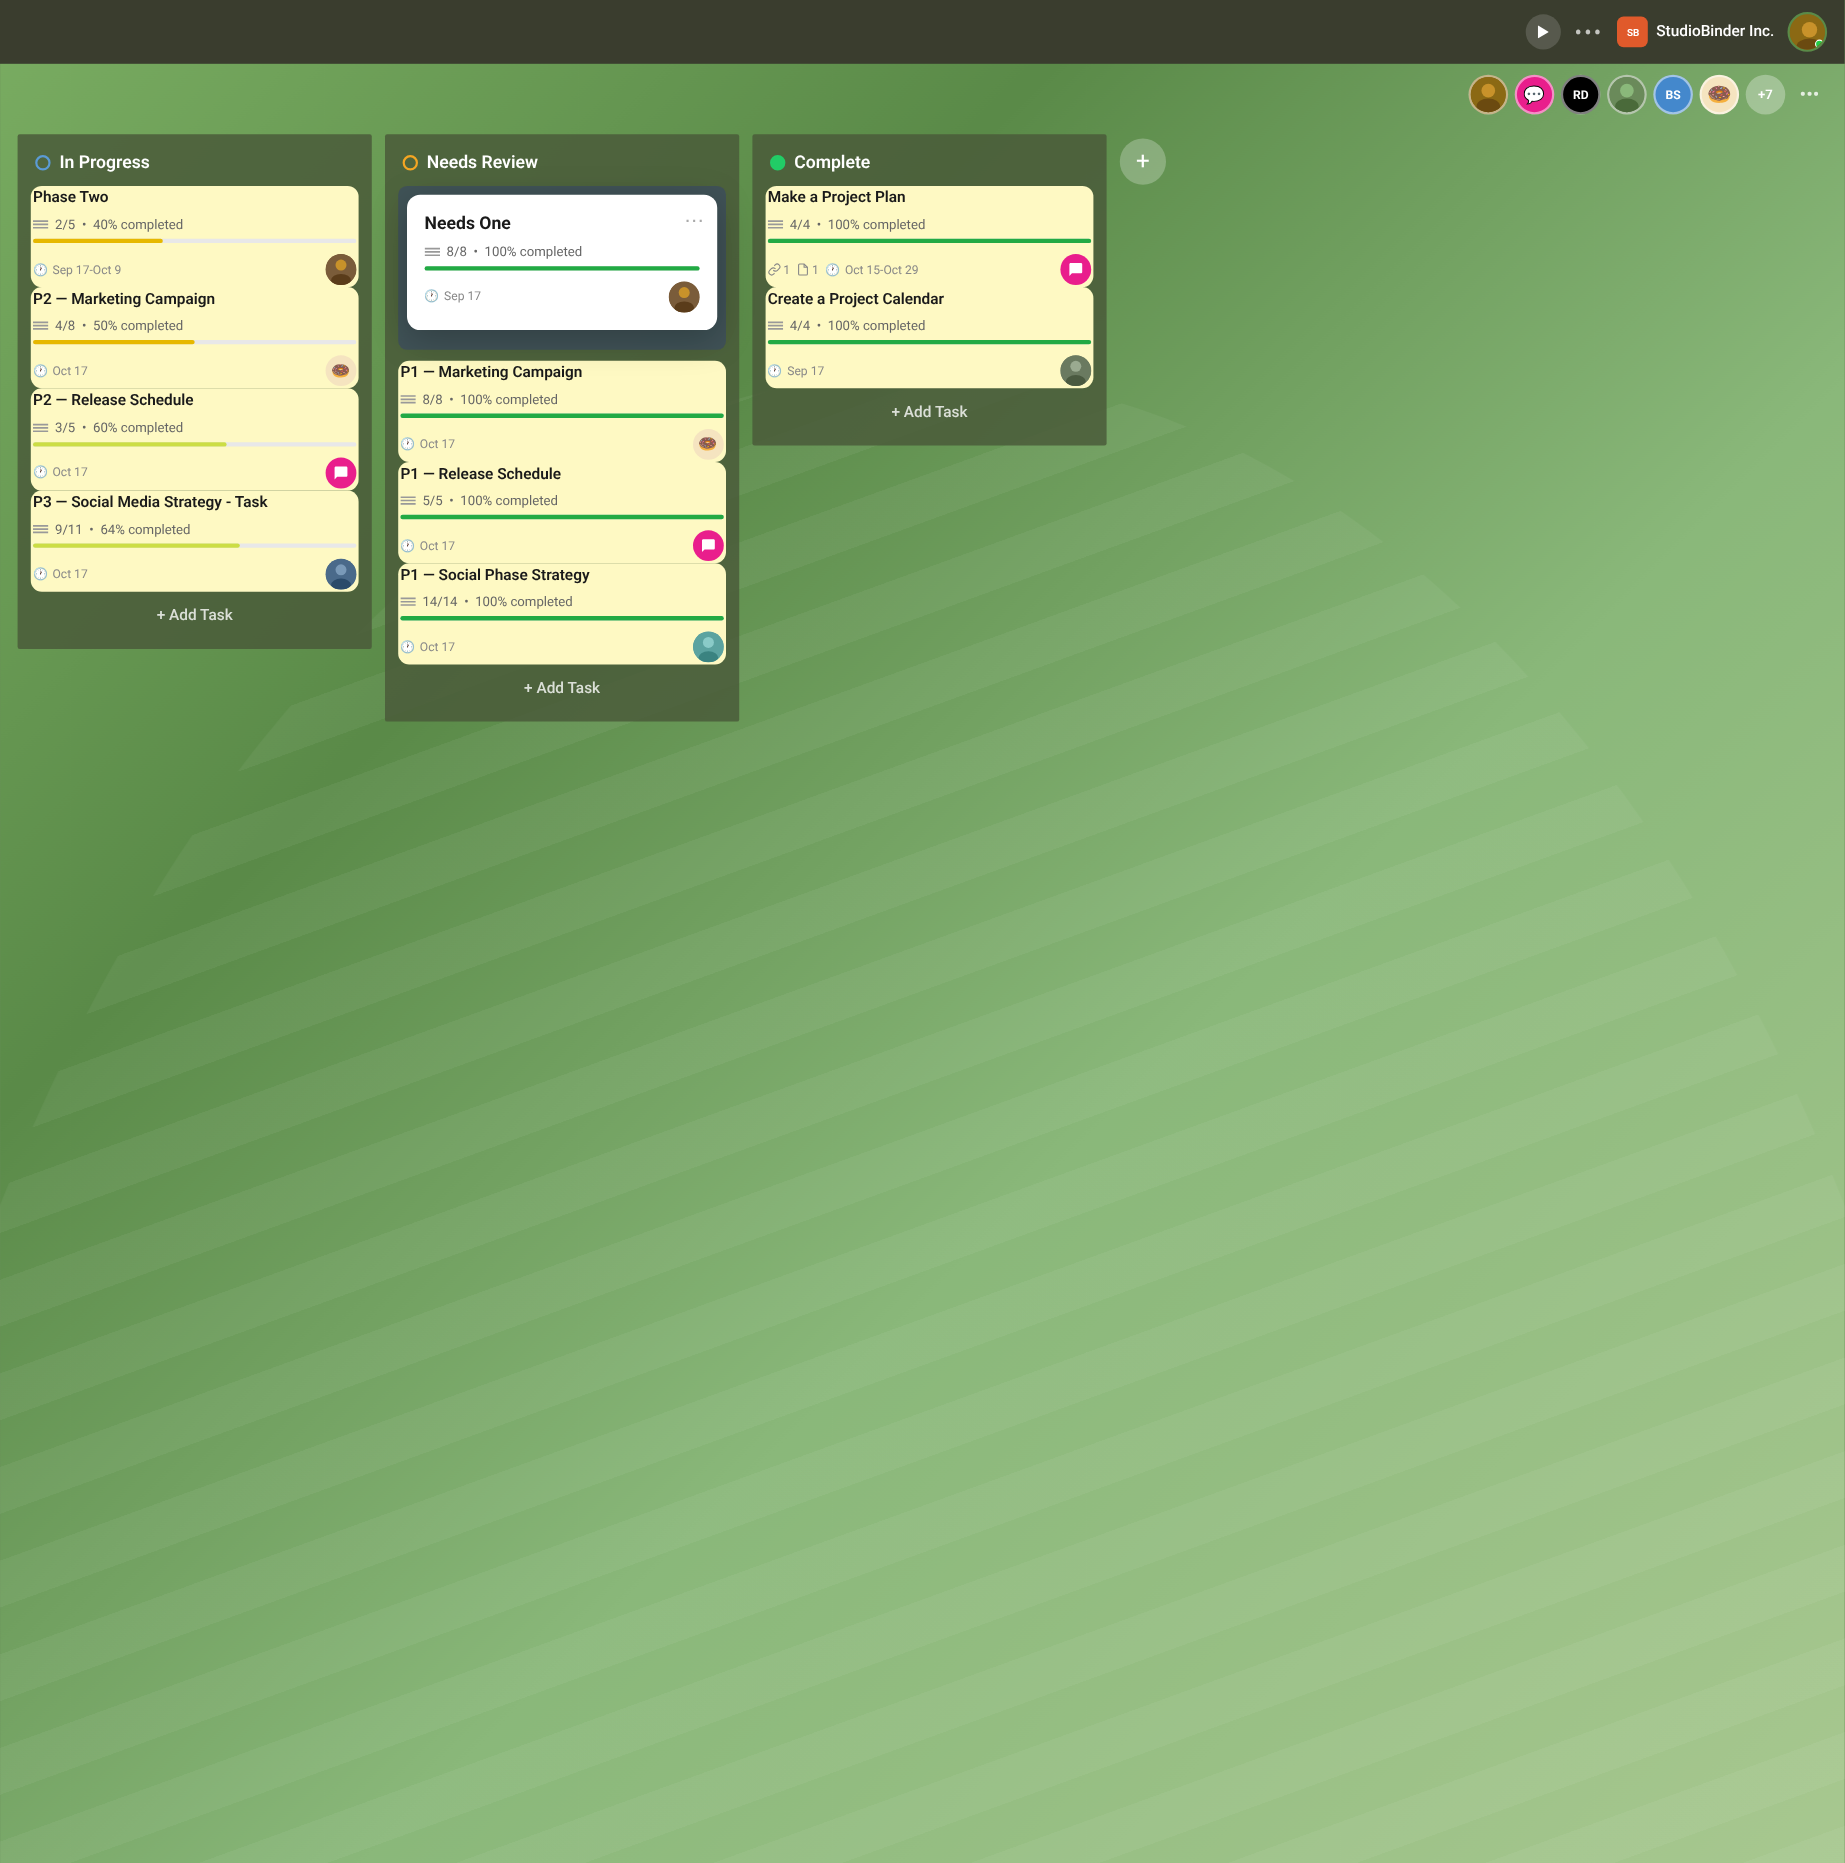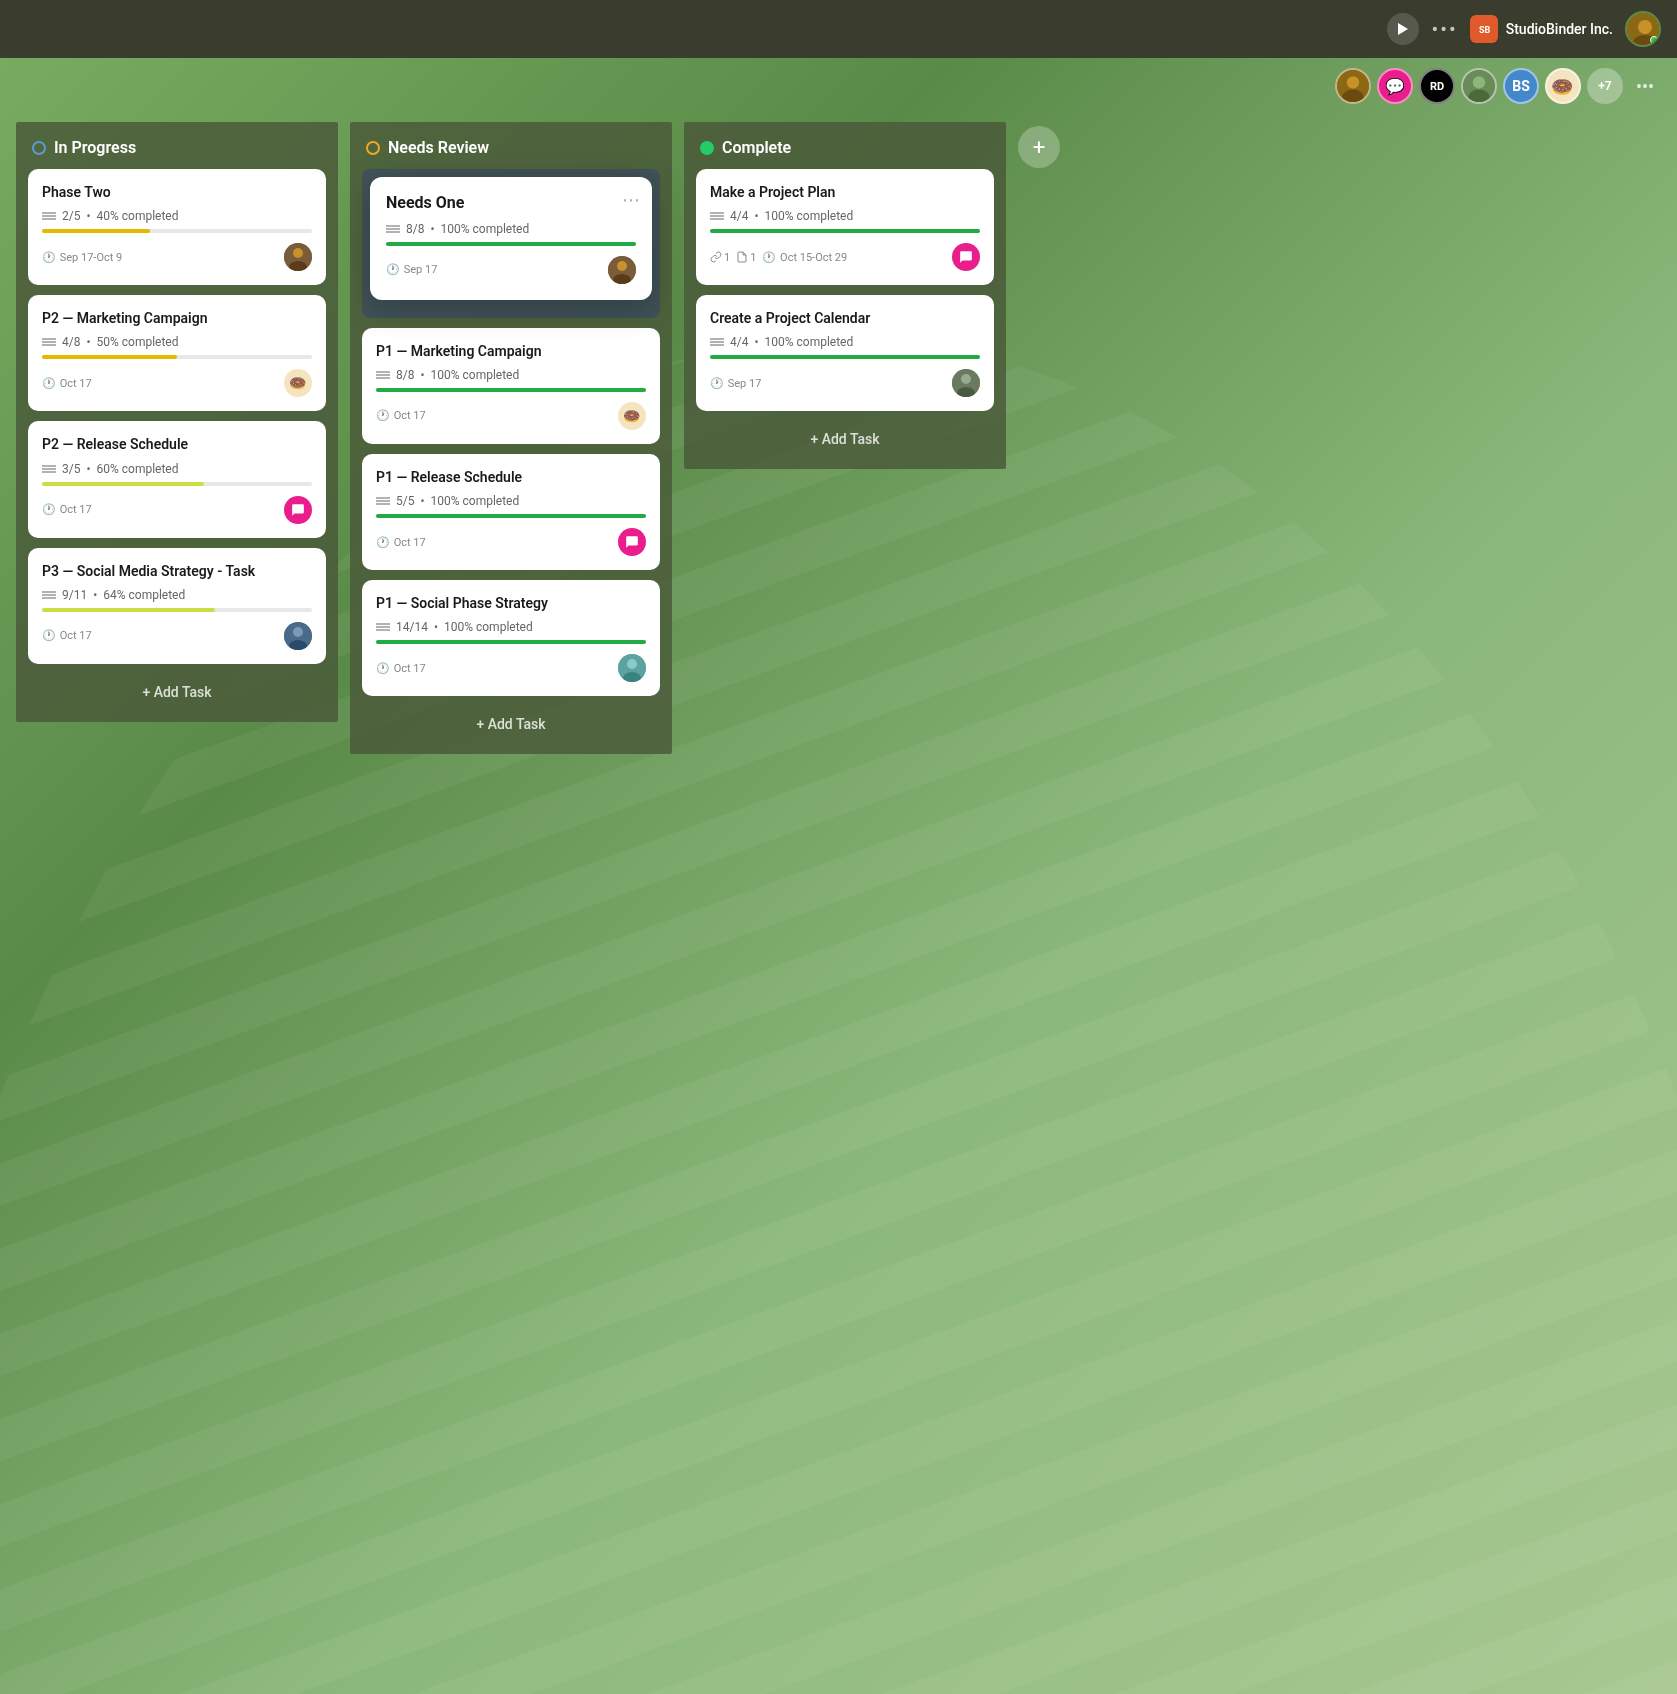--- a/index.html
+++ b/index.html
@@ -175,24 +175,23 @@
     }
 
     .column-title {
       font-size: 16px;
       font-weight: 600;
       color: white;
     }
 
     
     .task-card {
-      background: #ffffff;
+      background: #fef9c3;
       border-radius: 10px;
-      padding: 14px;
-      margin-bottom: 10px;
+      padding: 2px;
       cursor: pointer;
       transition: transform 0.1s;
     }
 
     .card-title {
       font-size: 14px;
       font-weight: 600;
       color: #1a1a1a;
       margin-bottom: 8px;
       line-height: 1.3;
@@ -389,21 +388,21 @@
   <div class="member-avatar" style="background:#000000; font-size:11px;">RD</div>
 
   <div class="member-avatar" style="background:#6a8a5a;">
     <svg width="36" height="36" viewBox="0 0 36 36">
       <circle cx="18" cy="18" r="18" fill="#6a8a5a"></circle>
       <circle cx="18" cy="14" r="7" fill="#8ab87a"></circle>
       <ellipse cx="18" cy="30" rx="12" ry="8" fill="#4a6a3a"></ellipse>
     </svg>
   </div>
 
-  <div class="member-avatar" style="background:#4488cc; font-size:14px;">BS</div>
+  <div class="member-avatar" style="background:#4488cc; font-size:11px;">BS</div>
 
   <div class="member-avatar" style="background:#f5e4c0; font-size:18px;">🍩</div>
 
   <div class="member-count">+7</div>
   <div class="members-more-btn">•••</div>
 </div>
 
 <div class="board-container">
 
   <div class="kanban-column">

